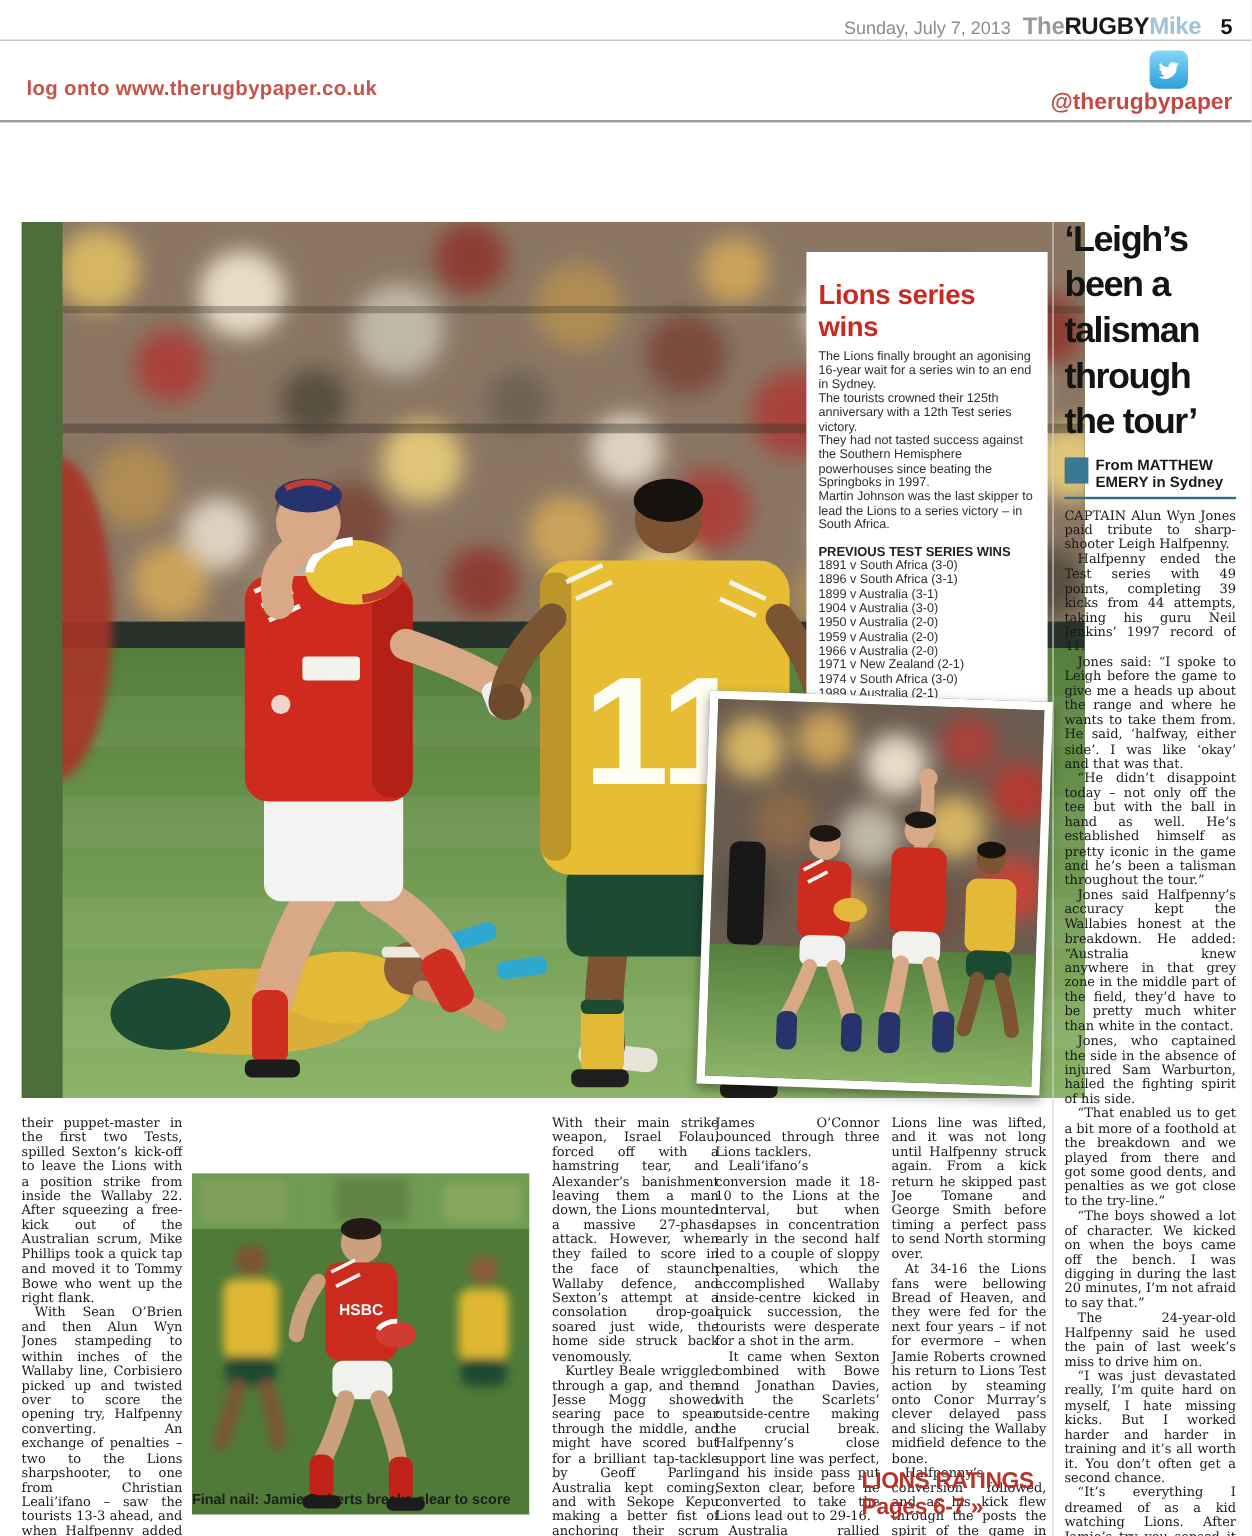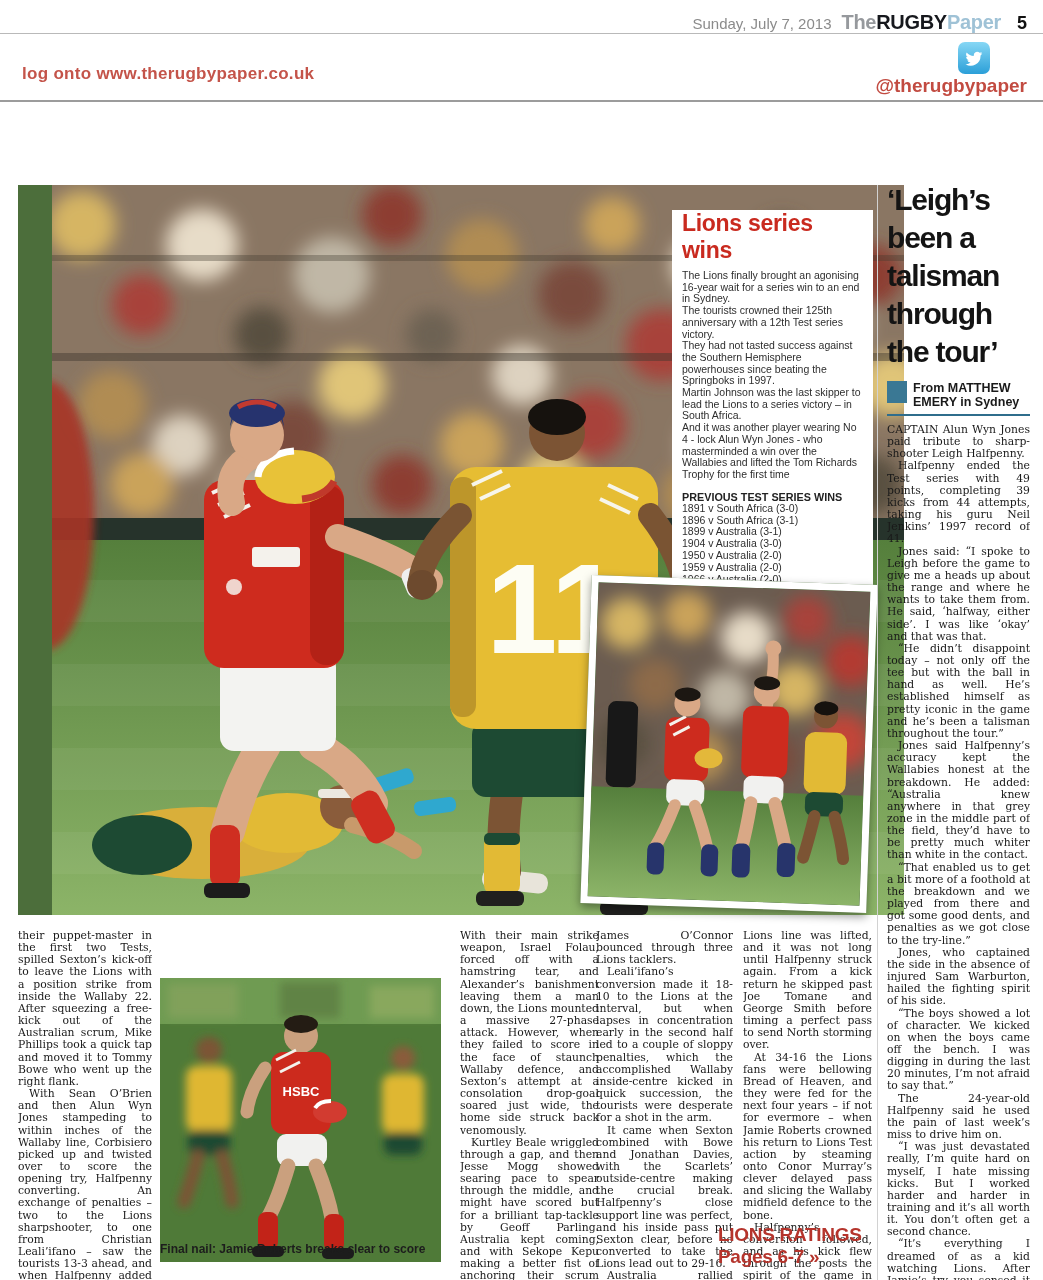--- a/index.html
+++ b/index.html
@@ -21,21 +21,21 @@
   .tw-handle{position:absolute;top:75px;right:16px;font-size:19px;font-weight:bold;color:#c24b41;}
   
   .photo{position:absolute;overflow:hidden;background:#4c6e3b;}
   .photo svg{display:block;}
   #main-photo{left:18px;top:185px;width:852px;height:730px;padding-left:34px;}
   #inset-photo{left:586px;top:580px;width:272px;height:314px;border:7px solid #fff;
                transform:rotate(2deg);box-shadow:0 4px 10px rgba(0,0,0,.4);}
   #match-photo{left:160px;top:950px;width:281px;height:284px;margin-top:28px;}
   .caption{position:absolute;left:160px;top:1242px;width:300px;font-size:12px;font-weight:bold;color:#1d1d1d;}
   
-  .series-box{position:absolute;left:672px;top:210px;width:181px;background:#fff;padding:0 10px 10px;}
+  .series-box{position:absolute;left:672px;top:210px;width:181px;background:#fff;padding:22px 10px 10px;}
   .series-title{font-size:23px;font-weight:bold;color:#c92a1f;letter-spacing:-.3px;margin:0 0 6px;}
   .series-box p{margin:0;font-size:10.5px;line-height:11.7px;color:#2e2e2e;}
   .pw-title{margin-top:10px;font-size:10.8px;font-weight:bold;color:#222;}
   .pw-line{font-size:10.5px;line-height:11.9px;color:#2e2e2e;}
   
   .vrule{position:absolute;left:877px;top:185px;width:1px;height:1095px;background:#d2d2d2;}
   .right-col{position:absolute;left:887px;top:181px;width:143px;}
   .headline{font-size:30px;line-height:38px;font-weight:bold;color:#141414;letter-spacing:-1.2px;margin:0 0 10px;}
   .byline{border-bottom:2px solid #2f6d8c;padding-bottom:5px;margin-bottom:8px;
           font-size:12.5px;line-height:14px;font-weight:bold;color:#1a1a1a;overflow:hidden;}
@@ -54,21 +54,21 @@
   .ratings{position:absolute;left:718px;top:1224px;width:155px;text-align:left;
            font-weight:bold;color:#b5342c;font-size:19px;line-height:22px;letter-spacing:-.3px;}
 </style>
 </head>
 <body>
 
 <div id="page">
 
   <div class="date-row">
     <span class="date-txt">Sunday, July 7, 2013</span>
-    <span class="masthead"><span class="mh-the">The</span><span class="mh-rugby">RUGBY</span><span class="mh-paper">Paper</span></span>
+    <span class="masthead"><span class="mh-the">The</span><span class="mh-rugby">RUGBY</span><span class="mh-paper">Mike</span></span>
     <span class="page-num">5</span>
   </div>
   <div class="rule1"></div>
   <div class="site-link">log onto www.therugbypaper.co.uk</div>
   <div class="tw-icon">
     <svg width="22" height="22" viewBox="0 0 32 32">
       <path fill="#fff" d="M28 9.2c-.9.4-1.8.7-2.8.8 1-.6 1.8-1.6 2.2-2.7-1 .6-2 1-3.2 1.2a5 5 0 0 0-8.6 3.4c0 .4 0 .8.1 1.1A14.2 14.2 0 0 1 5.4 8a5 5 0 0 0 1.5 6.7c-.8 0-1.6-.2-2.3-.6v.1c0 2.4 1.7 4.4 4 4.9-.4.1-.9.2-1.3.2l-1-.1a5 5 0 0 0 4.7 3.5A10 10 0 0 1 3.6 25 14.2 14.2 0 0 0 25.5 13v-.6A10 10 0 0 0 28 9.2z"></path>
     </svg>
   </div>
   <div class="tw-handle">@therugbypaper</div>
@@ -195,21 +195,20 @@
       </g>
     </svg>
   </div>
 
   <div class="series-box">
     <div class="series-title">Lions series wins</div>
     <p>The Lions finally brought an agonising 16-year wait for a series win to an end in Sydney.</p>
     <p>The tourists crowned their 125th anniversary with a 12th Test series victory.</p>
     <p>They had not tasted success against the Southern Hemisphere powerhouses since beating the Springboks in 1997.</p>
     <p>Martin Johnson was the last skipper to lead the Lions to a series victory – in South Africa.</p>
-    <p>And it was another player wearing No 4 - lock Alun Wyn Jones - who masterminded a win over the Wallabies and lifted the Tom Richards Trophy for the first time</p>
     <div class="pw-title">PREVIOUS TEST SERIES WINS</div>
     <div class="pw-line">1891 v South Africa (3-0)</div>
     <div class="pw-line">1896 v South Africa (3-1)</div>
     <div class="pw-line">1899 v Australia (3-1)</div>
     <div class="pw-line">1904 v Australia (3-0)</div>
     <div class="pw-line">1950 v Australia (2-0)</div>
     <div class="pw-line">1959 v Australia (2-0)</div>
     <div class="pw-line">1966 v Australia (2-0)</div>
     <div class="pw-line">1971 v New Zealand (2-1)</div>
     <div class="pw-line">1974 v South Africa (3-0)</div>
@@ -276,22 +275,22 @@
     <div class="byline">
       <span class="sq"></span>
       <span>From MATTHEW EMERY in Sydney</span>
     </div>
     <div class="serif right-body">
       <p>CAPTAIN Alun Wyn Jones paid tribute to sharp-shooter Leigh Halfpenny.</p>
       <p>Halfpenny ended the Test series with 49 points, completing 39 kicks from 44 attempts, taking his guru Neil Jenkins’ 1997 record of 41.</p>
       <p>Jones said: “I spoke to Leigh before the game to give me a heads up about the range and where he wants to take them from. He said, ‘halfway, either side’. I was like ‘okay’ and that was that.</p>
       <p>“He didn’t disappoint today – not only off the tee but with the ball in hand as well. He’s established himself as pretty iconic in the game and he’s been a talisman throughout the tour.”</p>
       <p>Jones said Halfpenny’s accuracy kept the Wallabies honest at the breakdown. He added: “Australia knew anywhere in that grey zone in the middle part of the field, they’d have to be pretty much whiter than white in the contact.</p>
+      <p>Jones, who captained the side in the absence of injured Sam Warburton, hailed the fighting spirit of his side.</p>
       <p>“That enabled us to get a bit more of a foothold at the breakdown and we played from there and got some good dents, and penalties as we got close to the try-line.”</p>
-      <p>Jones, who captained the side in the absence of injured Sam Warburton, hailed the fighting spirit of his side.</p>
       <p>“The boys showed a lot of character. We kicked on when the boys came off the bench. I was digging in during the last 20 minutes, I’m not afraid to say that.”</p>
       <p>The 24-year-old Halfpenny said he used the pain of last week’s miss to drive him on.</p>
       <p>“I was just devastated really, I’m quite hard on myself, I hate missing kicks. But I worked harder and harder in training and it’s all worth it. You don’t often get a second chance.</p>
       <p>“It’s everything I dreamed of as a kid watching Lions. After Jamie’s try you sensed it was game over. That was the best I’ve ever felt on a field, just looking around seeing the fans cheering us, I’ll never forget it for the rest of my life.”</p>
 
     </div>
   </div>
 
   <div class="rcol serif" id="col1">
     <p>their puppet-master in the first two Tests, spilled Sexton’s kick-off to leave the Lions with a position strike from inside the Wallaby 22. After squeezing a free-kick out of the Australian scrum, Mike Phillips took a quick tap and moved it to Tommy Bowe who went up the right flank.</p>

